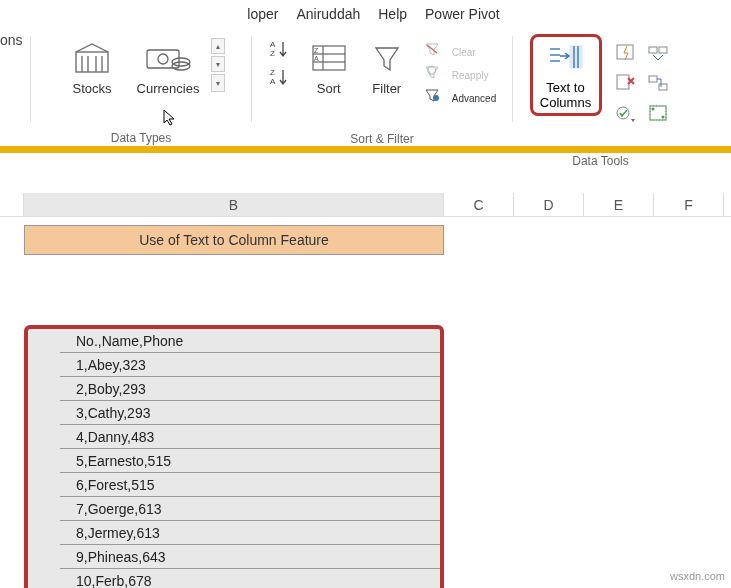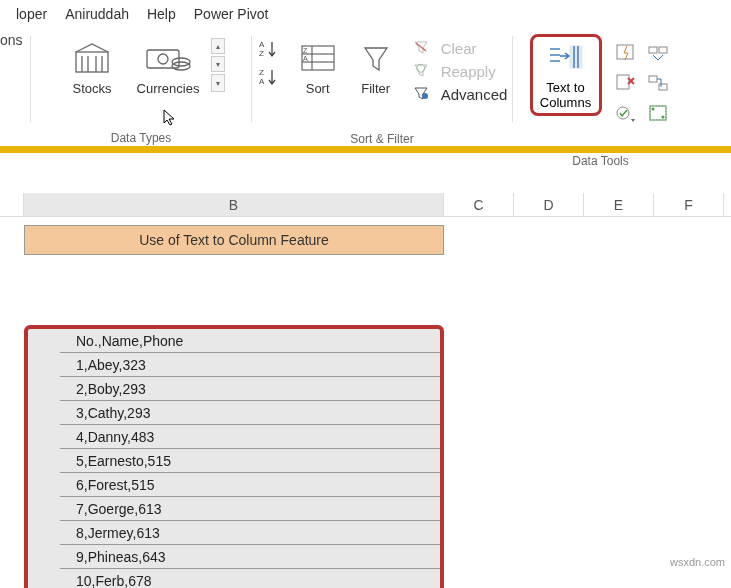--- a/index.html
+++ b/index.html
@@ -1,19 +1,19 @@
 <!DOCTYPE html>
 <html><head>
   <meta charset="utf-8">
   <style>
     * { margin: 0; padding: 0; box-sizing: border-box; }
     body { font-family: 'Segoe UI', Tahoma, sans-serif; font-size: 13px; background: #fff; width: 731px; height: 588px; overflow: hidden; position: relative; }
     
     
-    .menu-bar { display: flex; align-items: center; height: 28px; padding-left: 16px; gap: 18px; font-size: 14px; color: #333; }
+    .menu-bar { display: flex; align-items: center; height: 28px; padding-left: 16px; gap: 18px; font-size: 14px; color: #333; justify-content: center; }
     .menu-item { cursor: pointer; padding: 4px 0; }
     
     
     .ribbon { display: flex; height: 125px; border-bottom: 7px solid #eab308; background: #fff; }
     .ribbon-group { display: flex; flex-direction: column; align-items: center; padding: 0 8px; }
     .ribbon-content { flex: 1; display: flex; align-items: flex-start; gap: 6px; padding-top: 6px; }
     .ribbon-label { font-size: 12px; color: #666; text-align: center; padding: 4px 0 6px; width: 100%; margin-top: 24px; }
     .ribbon-divider { width: 1px; background: #e0e0e0; margin: 8px 0 24px; }
     
     .ons-area { width: 30px; display: flex; align-items: flex-start; padding-top: 4px; font-size: 14px; color: #444; }
@@ -22,21 +22,21 @@
     .big-btn .icon-box { height: 38px; display: flex; align-items: center; justify-content: center; margin-bottom: 4px; }
     .big-btn .lbl { font-size: 13px; text-align: center; line-height: 1.15; color: #333; }
     
     .spinner-col { display: flex; flex-direction: column; gap: 2px; margin-left: 2px; padding-top: 4px; }
     .spinner-btn { width: 14px; height: 16px; border: 1px solid #ccc; background: #f5f5f5; font-size: 8px; display: flex; align-items: center; justify-content: center; color: #666; cursor: pointer; }
     
     .sort-icons { display: flex; flex-direction: column; gap: 6px; padding-top: 4px; margin-right: 4px; }
     .sort-az { width: 24px; height: 22px; display: flex; align-items: center; justify-content: center; cursor: pointer; }
     
     .filter-col { display: flex; flex-direction: column; gap: 3px; padding-top: 4px; margin-left: 6px; }
-    .filter-row { display: flex; align-items: center; gap: 12px; font-size: 15px; cursor: pointer; color: #bbb; min-height: 20px; }
+    .filter-row { display: flex; align-items: flex-end; gap: 12px; font-size: 10px; cursor: pointer; color: #bbb; min-height: 20px; }
     .filter-row.active { color: #333; }
     
     .text-cols-btn { border: 3px solid #b83232; border-radius: 8px; padding: 6px 4px 2px; display: flex; flex-direction: column; align-items: center; width: 72px; cursor: pointer; }
     .text-cols-btn .icon-box { height: 34px; margin-bottom: 4px; }
     .text-cols-btn .lbl { font-size: 13px; line-height: 1.15; text-align: left; }
     
     .tools-grid { display: grid; grid-template-columns: repeat(2, 28px); grid-auto-rows: 26px; gap: 4px; padding-top: 6px; margin-left: 4px; }
     .tool-icon { display: flex; align-items: center; justify-content: center; cursor: pointer; }
     
     .cursor-arrow { position: absolute; left: 162px; top: 108px; width: 18px; height: 18px; z-index: 100; pointer-events: none; }
@@ -50,21 +50,21 @@
     .col-std { width: 70px; }
     
     .grid-area { position: relative; }
     
     .title-cell { background: #f4c89a; border: 1px solid #999; text-align: center; font-size: 14px; color: #333; padding: 6px 0; margin: 8px 0 0 24px; width: 420px; }
     
     .data-block { position: absolute; left: 24px; top: 100px; width: 420px; border: 4px solid #b83232; border-radius: 6px; background: #e8e8e8; }
     .data-row { height: 24px; border-bottom: 1px solid #999; padding: 2px 16px; font-size: 14px; color: #222; display: flex; align-items: center; margin-left: 32px; }
     .data-row:last-child { border-bottom: none; }
     
-    .watermark { position: absolute; right: 6px; bottom: 20px; font-size: 11px; color: #999; font-family: Arial, sans-serif; text-align: center; }
+    .watermark { position: absolute; right: 6px; bottom: 6px; font-size: 11px; color: #999; font-family: Arial, sans-serif; text-align: center; }
   </style>
 </head>
 <body>
 
 <div class="menu-bar">
   <span class="menu-item">loper</span>
   <span class="menu-item">Aniruddah</span>
   <span class="menu-item">Help</span>
   <span class="menu-item">Power Pivot</span>
 </div>

